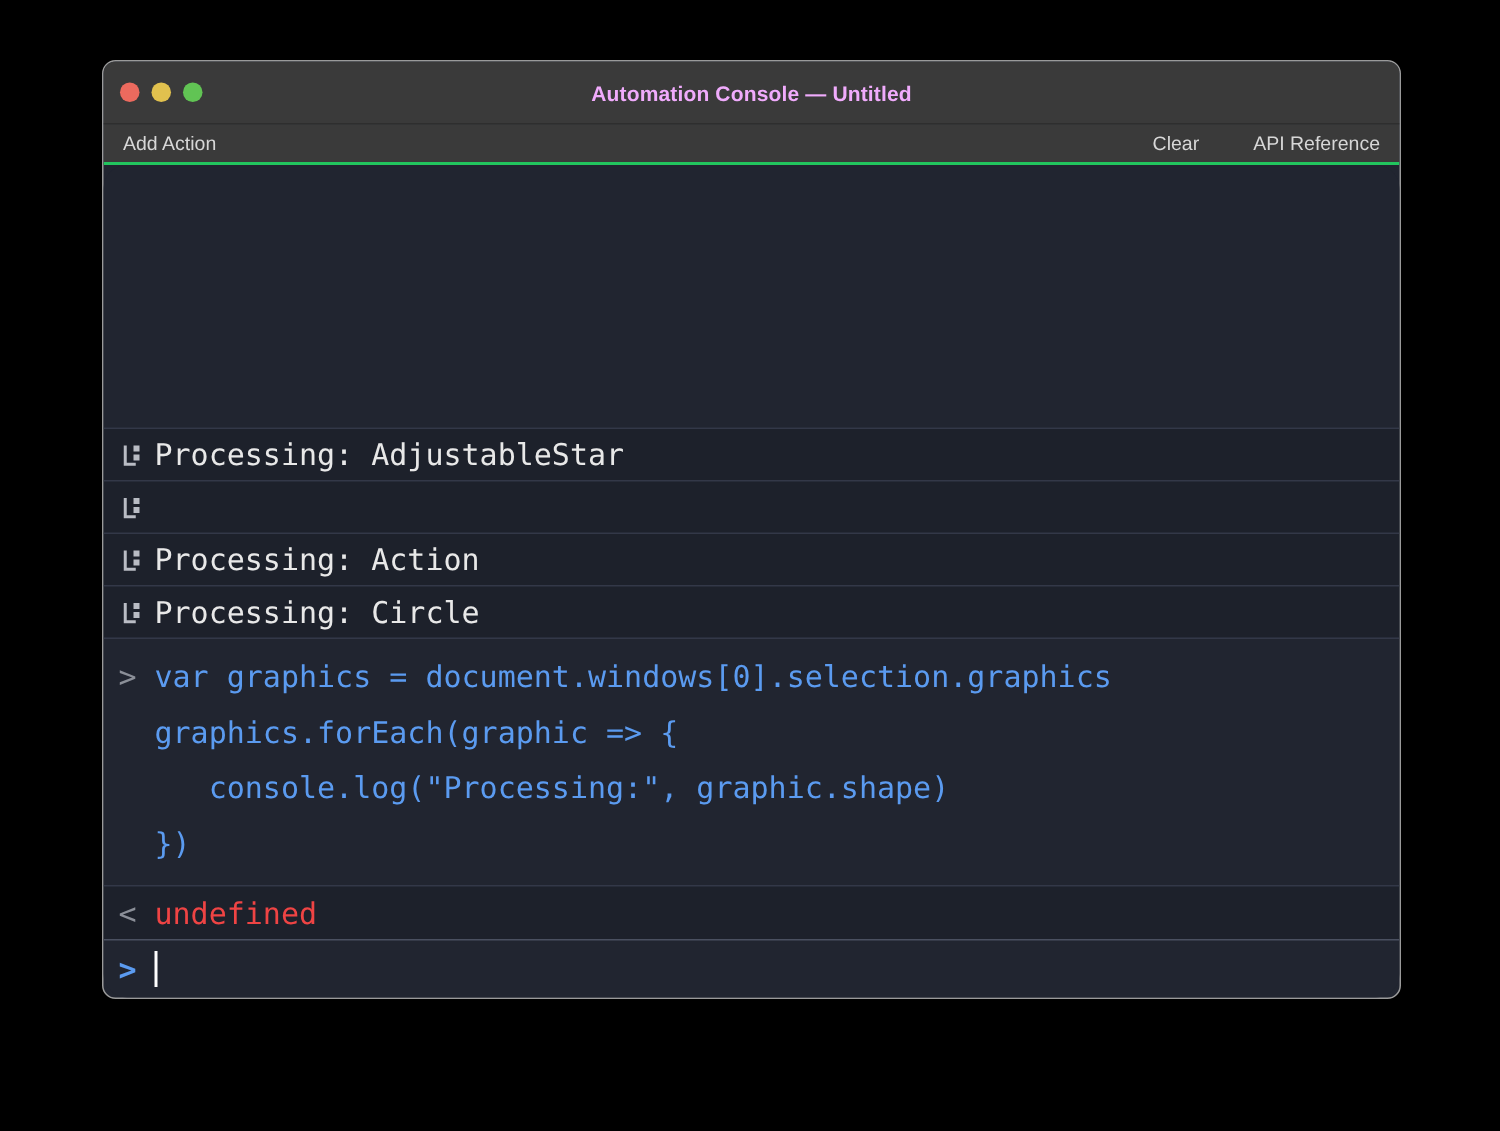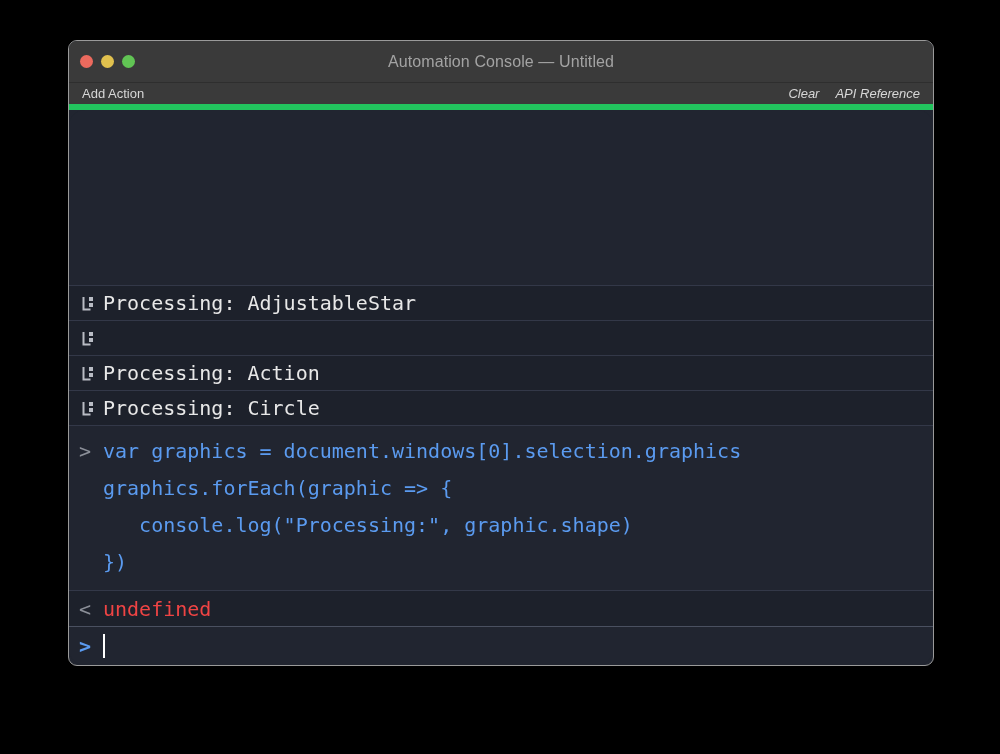--- a/index.html
+++ b/index.html
@@ -62,46 +62,45 @@
     border-radius: 50%;
     display: block;
   }
   .tl-close  { background: #ec6a5e; }
   .tl-min    { background: #e1c14e; }
   .tl-max    { background: #61c454; }
 
   .window-title {
     width: 100%;
     text-align: center;
-    font-size: 16px;
-    font-weight: normal;
-    color: #a3a3a3;
+    font-size: 14px;
+    font-weight: bold;
+    color: #f0abfc;
     letter-spacing: 0.1px;
     user-select: none;
   }
 
   
   .toolbar {
     position: relative;
     height: 27px;
     flex: 0 0 27px;
     background: #3a3a3a;
-    border-bottom: 6px solid #22c55e;
+    border-bottom: 2px solid #22c55e;
     display: flex;
     align-items: center;
     padding: 0 13px;
     box-sizing: border-box;
   }
   .toolbar-left { display: flex; align-items: center; gap: 18px; }
   .toolbar-right {
     margin-left: auto;
     display: flex;
     align-items: center;
-    gap: 16px;
-    font-style: italic;
+    gap: 36px;
   }
   .tb-item {
     font-size: 13px;
     color: #d7d7d7;
     white-space: nowrap;
     user-select: none;
     cursor: default;
   }
 
   

